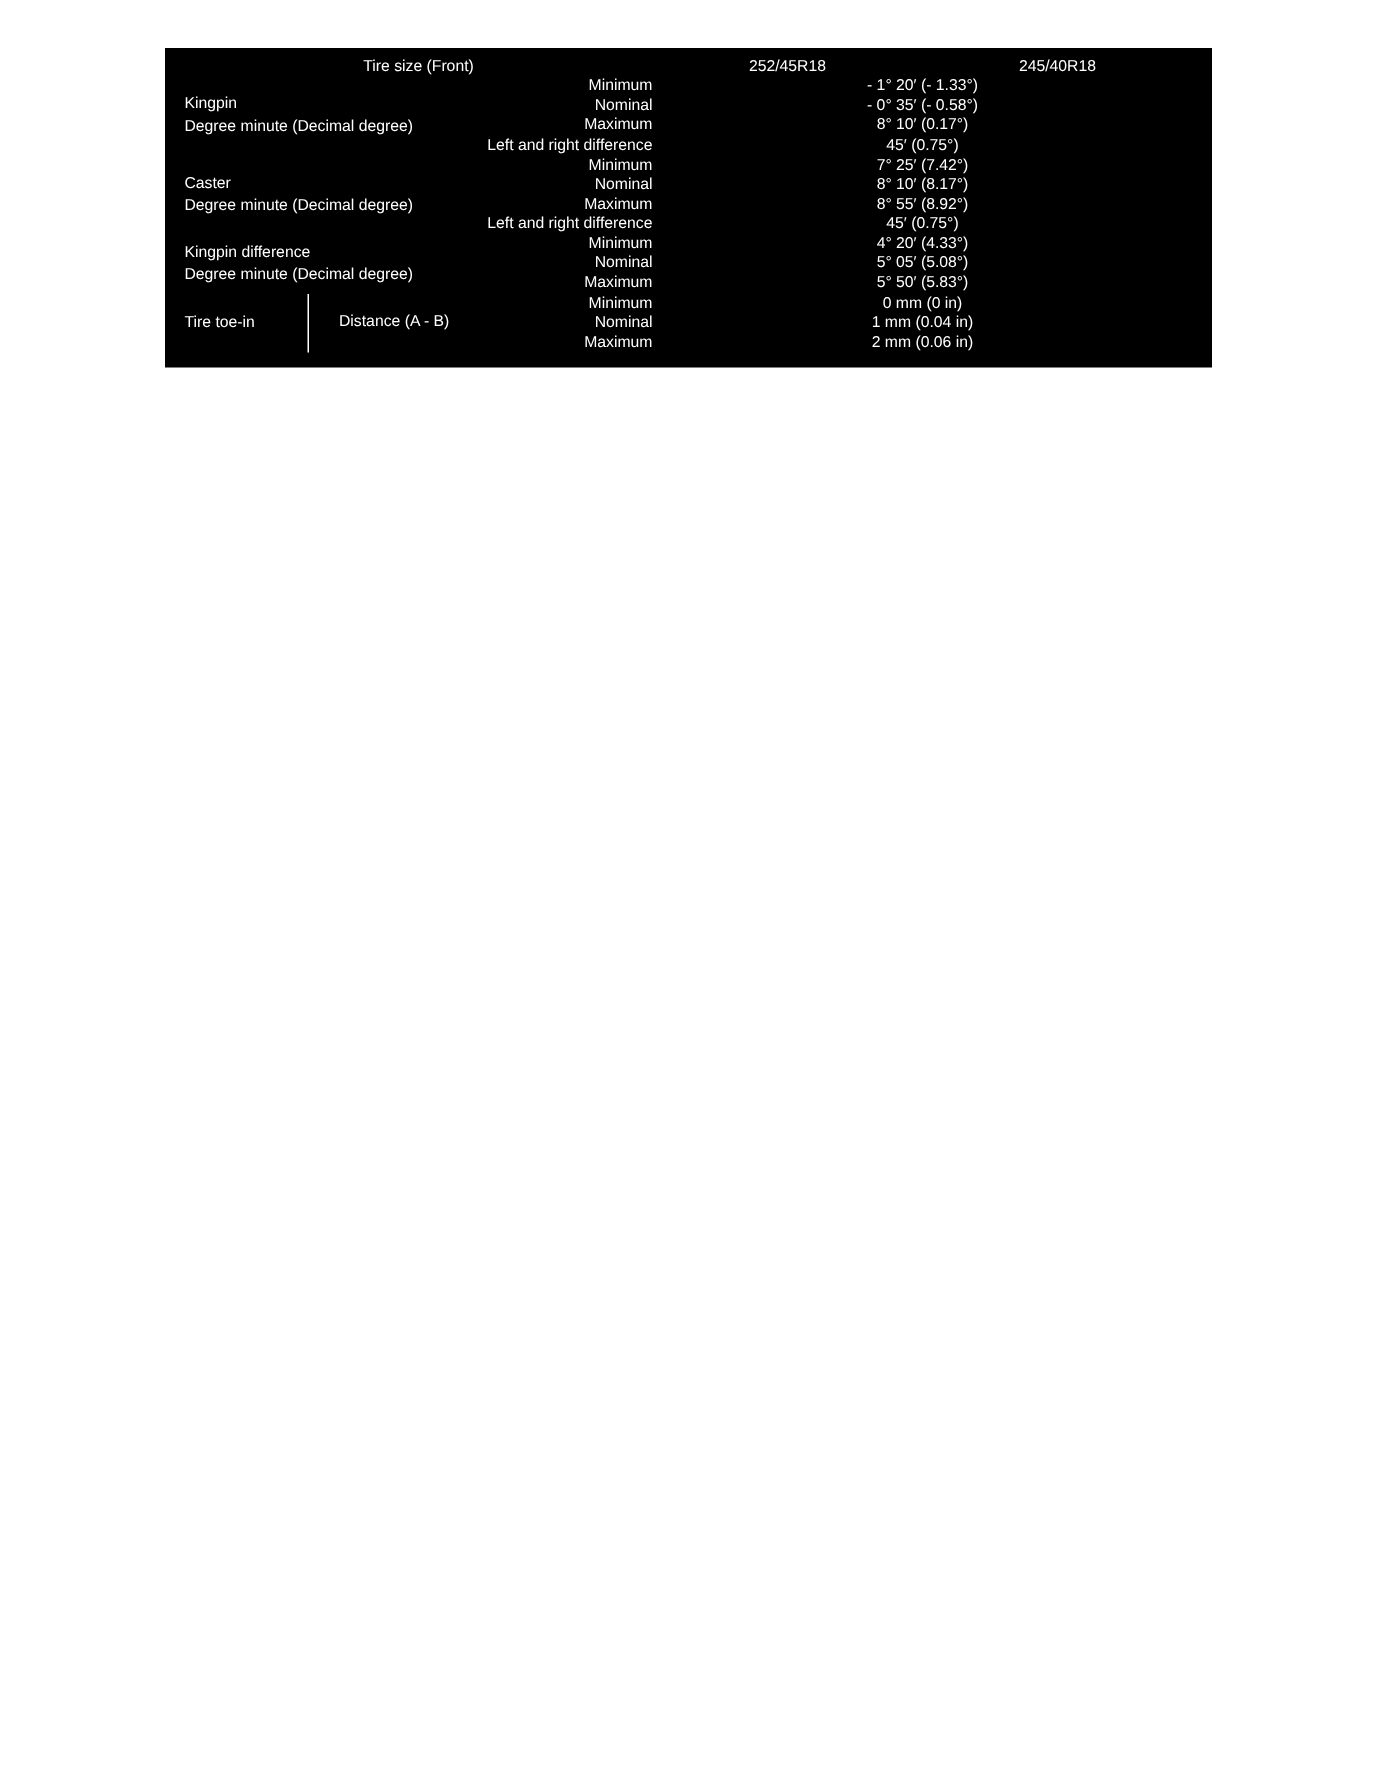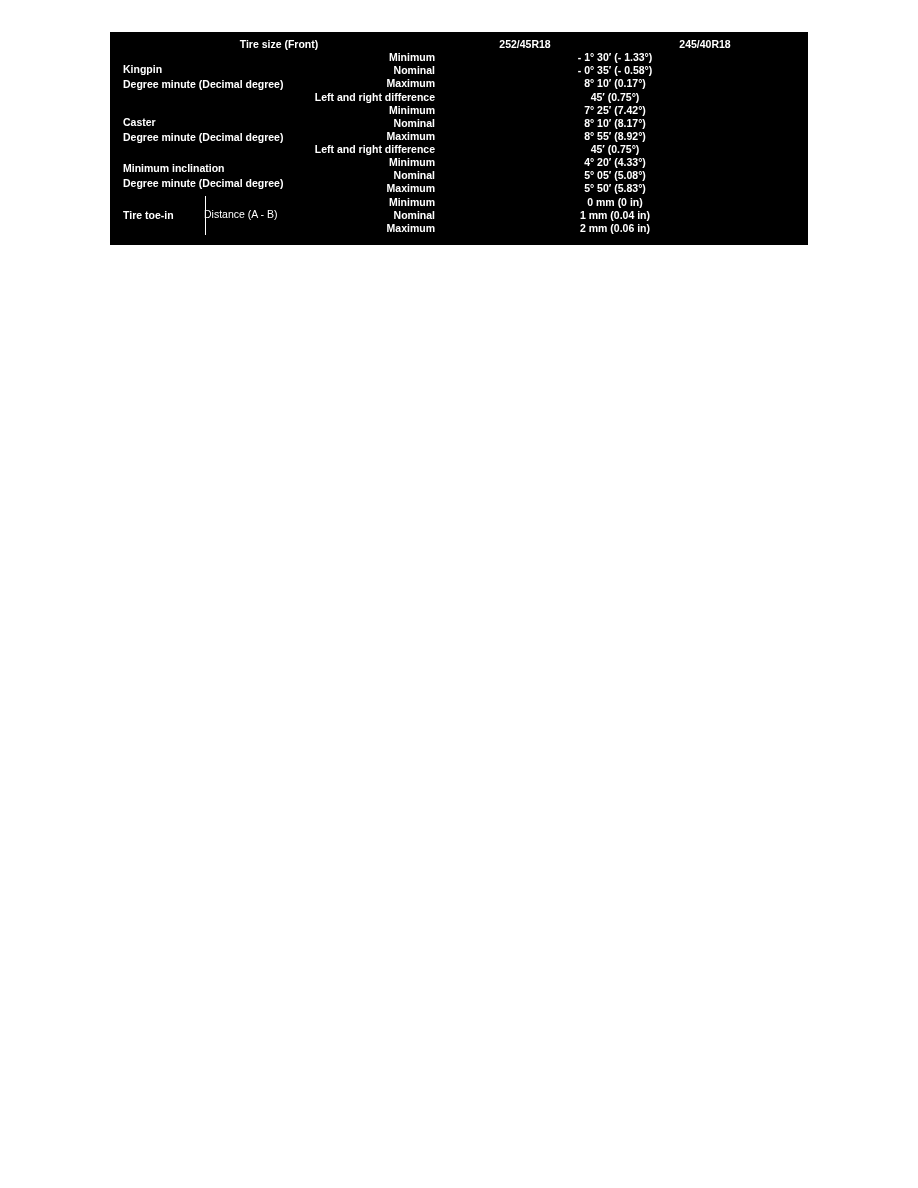--- a/index.html
+++ b/index.html
@@ -32,21 +32,21 @@
     table-layout: fixed;
     color: #ffffff;
     font-size: 10.5px;
   }
 
   table.spec-table td,
   table.spec-table th {
     border: 0;
     padding: 0;
     vertical-align: middle;
-    font-weight: bold;
+    font-weight: normal;
   }
 
   
   .cell {
     padding: 4px 6px;
     line-height: 1.25;
     font-size: 10.5px;
     color: #ffffff;
   }
   .hline-bot { border-bottom: 1px solid #ffffff; }
@@ -100,21 +100,21 @@
         <td class="cell center hline-bot vline-l">252/45R18</td>
         <td class="cell center hline-bot vline-l">245/40R18</td>
       </tr>
 
       <tr>
         <td class="cell group-label" rowspan="4">
           <div>Kingpin</div>
           <div>Degree minute (Decimal degree)</div>
         </td>
         <td class="cell row-label vline-l hline-bot">Minimum</td>
-        <td class="cell val-span vline-l hline-bot" colspan="2">- 1° 30′ (- 1.33°)</td>
+        <td class="cell val-span vline-l hline-bot" colspan="2">- 1° 20′ (- 1.33°)</td>
       </tr>
       <tr>
         <td class="cell row-label vline-l hline-bot">Nominal</td>
         <td class="cell val-span vline-l hline-bot" colspan="2">- 0° 35′ (- 0.58°)</td>
       </tr>
       <tr>
         <td class="cell row-label vline-l hline-bot">Maximum</td>
         <td class="cell val-span vline-l hline-bot" colspan="2">8° 10′ (0.17°)</td>
       </tr>
       <tr>
@@ -138,21 +138,21 @@
         <td class="cell row-label vline-l hline-bot">Maximum</td>
         <td class="cell val-span vline-l hline-bot" colspan="2">8° 55′ (8.92°)</td>
       </tr>
       <tr>
         <td class="cell row-label vline-l hline-bot">Left and right difference</td>
         <td class="cell val-span vline-l hline-bot" colspan="2">45′ (0.75°)</td>
       </tr>
 
       <tr>
         <td class="cell group-label" rowspan="3">
-          <div>Minimum inclination</div>
+          <div>Kingpin difference</div>
           <div>Degree minute (Decimal degree)</div>
         </td>
         <td class="cell row-label vline-l hline-bot">Minimum</td>
         <td class="cell val-span vline-l hline-bot" colspan="2">4° 20′ (4.33°)</td>
       </tr>
       <tr>
         <td class="cell row-label vline-l hline-bot">Nominal</td>
         <td class="cell val-span vline-l hline-bot" colspan="2">5° 05′ (5.08°)</td>
       </tr>
       <tr>
@@ -172,16 +172,16 @@
         <td class="cell val-span vline-l hline-bot" colspan="2">1 mm (0.04 in)</td>
       </tr>
       <tr>
         <td class="cell row-label vline-l hline-bot">Maximum</td>
         <td class="cell val-span vline-l hline-bot" colspan="2">2 mm (0.06 in)</td>
       </tr>
     </tbody>
   </table>
 
   <div style="position:absolute; left:0; top:0; width:100%; height:100%; pointer-events:none;">
-    <div id="sub-label-box" style="position: absolute; color: rgb(255, 255, 255); font-size: 10.5px; left: 94px; top: 176.188px;">Distance (A - B)</div>
+    <div id="sub-label-box" style="position: absolute; color: rgb(255, 255, 255); font-size: 10.5px; left: 116px; top: 176.188px;">Distance (A - B)</div>
   </div>
 <div style="position: absolute; background: rgb(255, 255, 255); width: 1px; left: 94.8644px; top: 163.5px; height: 39.375px;"></div>
   </div>
 
 </body></html>

